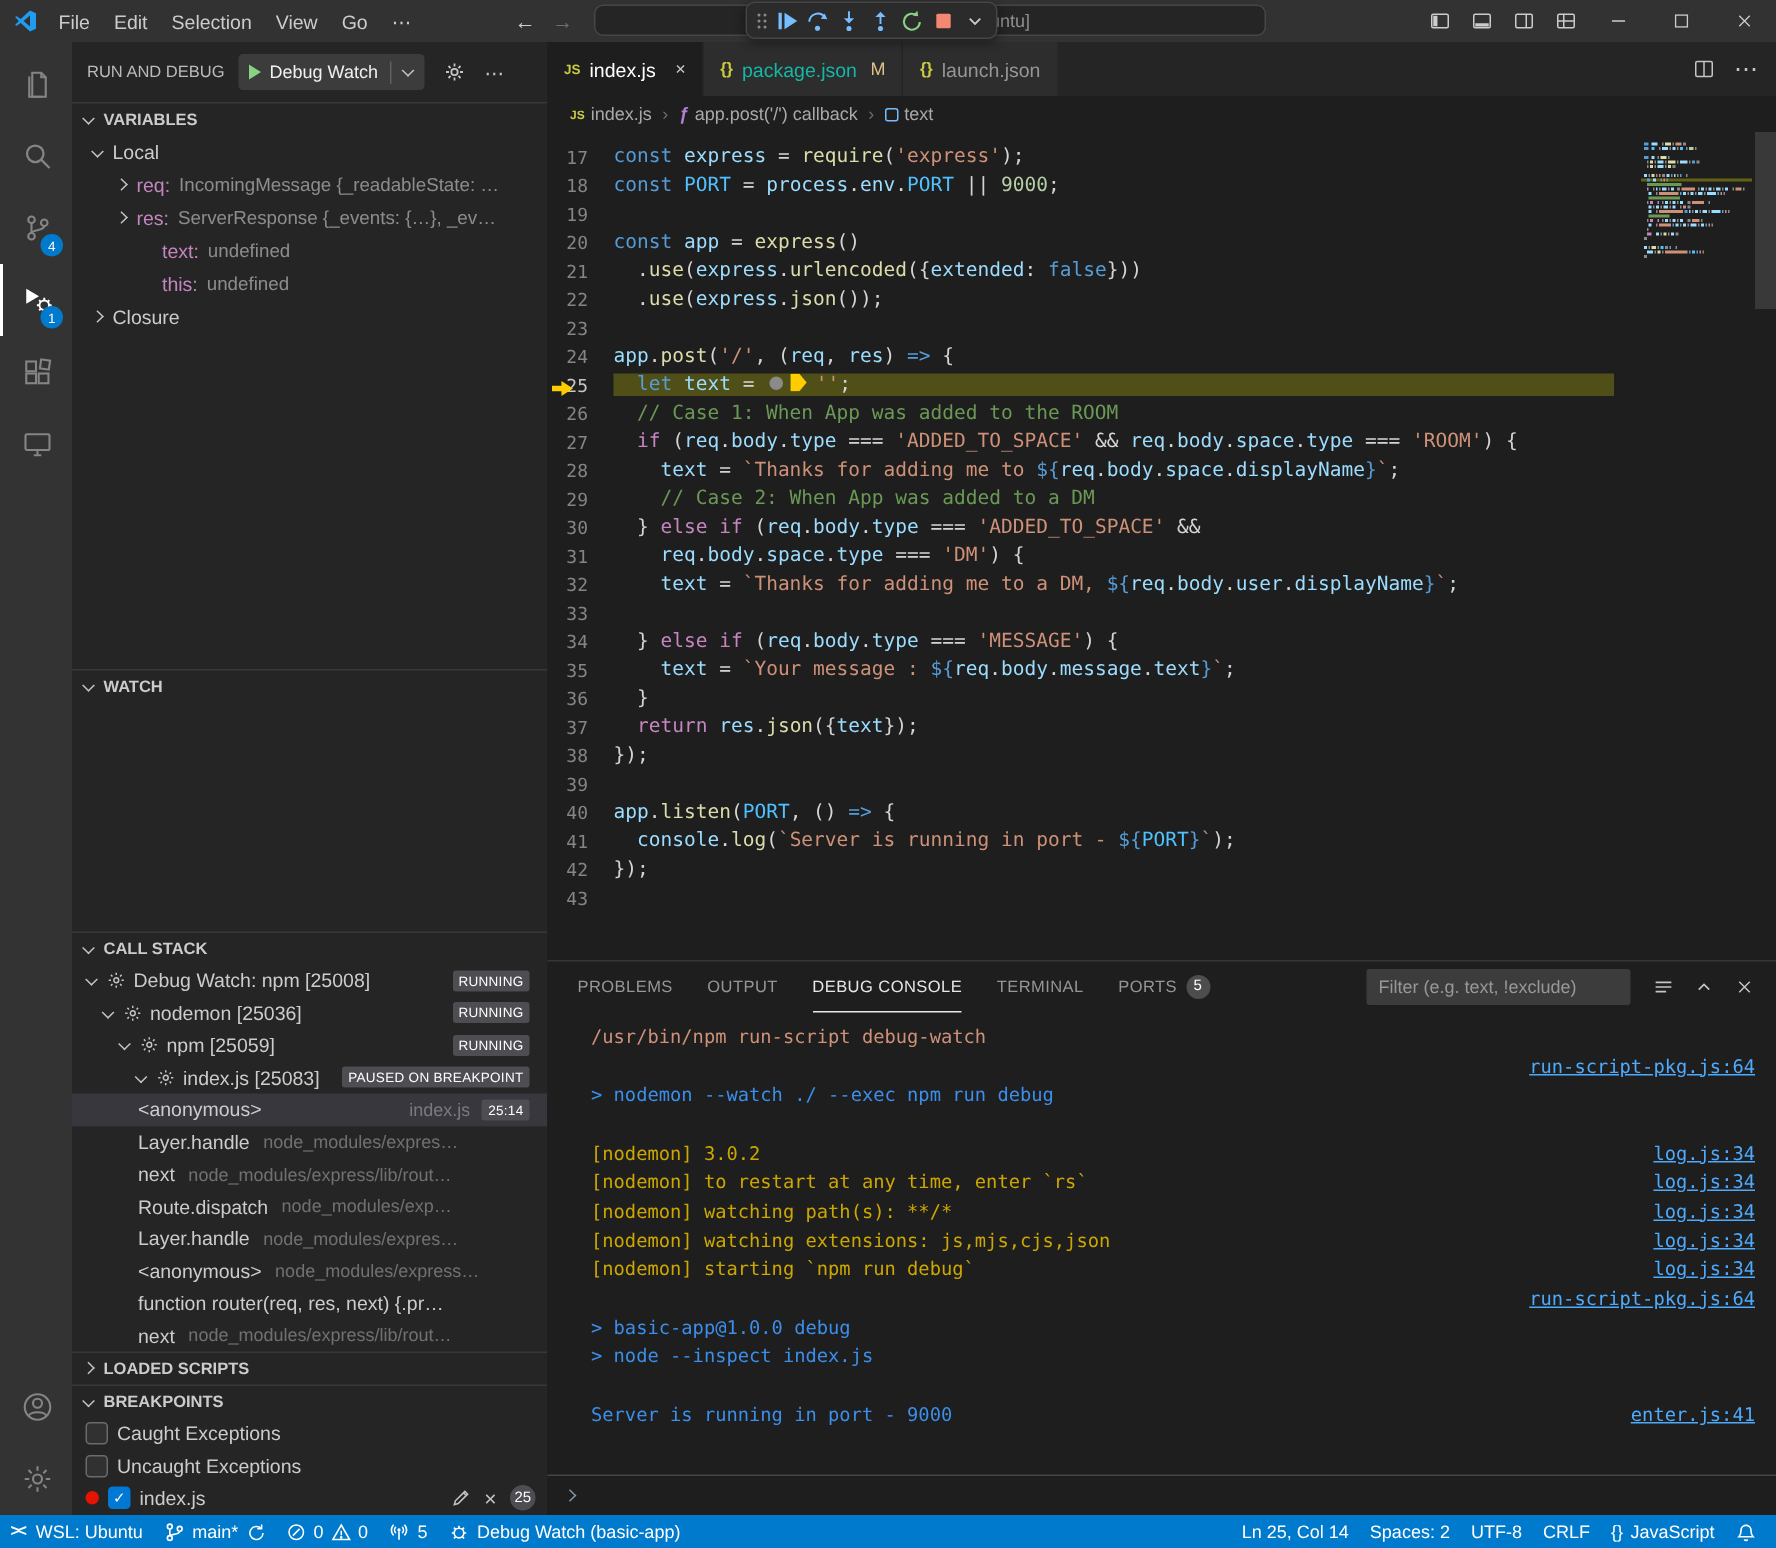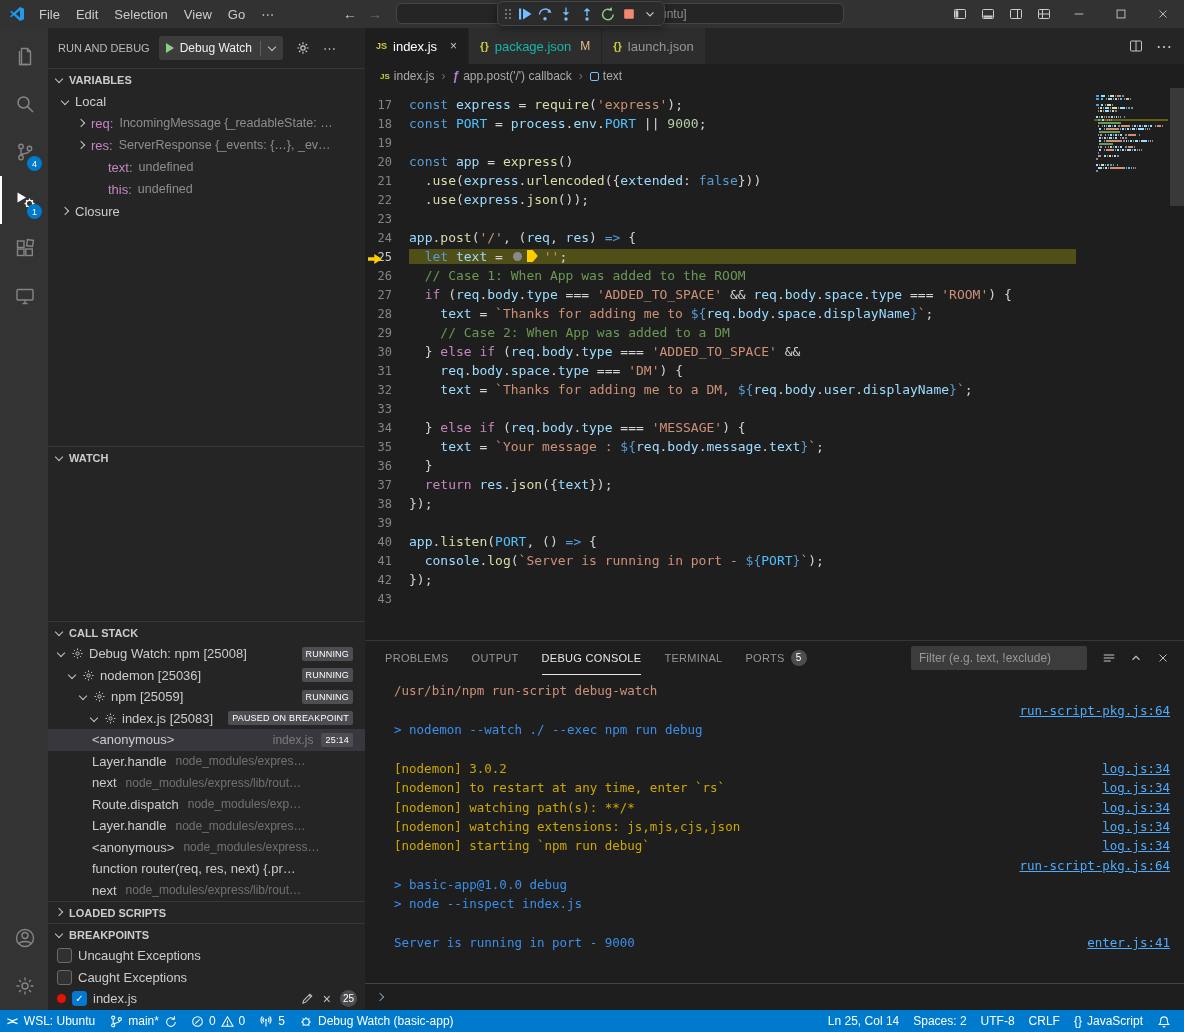--- a/index.html
+++ b/index.html
@@ -482,25 +482,25 @@
       <span>LOADED SCRIPTS</span>
     </div>
 
     <div class="section-header">
       <span class="chev"></span>
       <span>BREAKPOINTS</span>
     </div>
     <div id="breakpoints-body">
         <div class="bp-row">
           <span class="checkbox"></span>
-          <span class="bp-label">Uncaught Exceptions</span>
+          <span class="bp-label">Caught Exceptions</span>
         </div>
         <div class="bp-row">
           <span class="checkbox"></span>
-          <span class="bp-label">Caught Exceptions</span>
+          <span class="bp-label">Uncaught Exceptions</span>
         </div>
         <div class="bp-row">
           <span class="bp-dot"></span>
           <span class="checkbox checked">✓</span>
           <span class="bp-label">index.js</span>
           <span class="bp-actions">
             <span class="bp-ic">
               <svg width="13" height="13" viewBox="0 0 14 14" fill="none" stroke="#c5c5c5" stroke-width="1.1">
                 <path d="M2 12l.8-2.8 6.8-6.8 2 2-6.8 6.8z"></path>
                 <path d="M8.6 3.4l2 2"></path>

